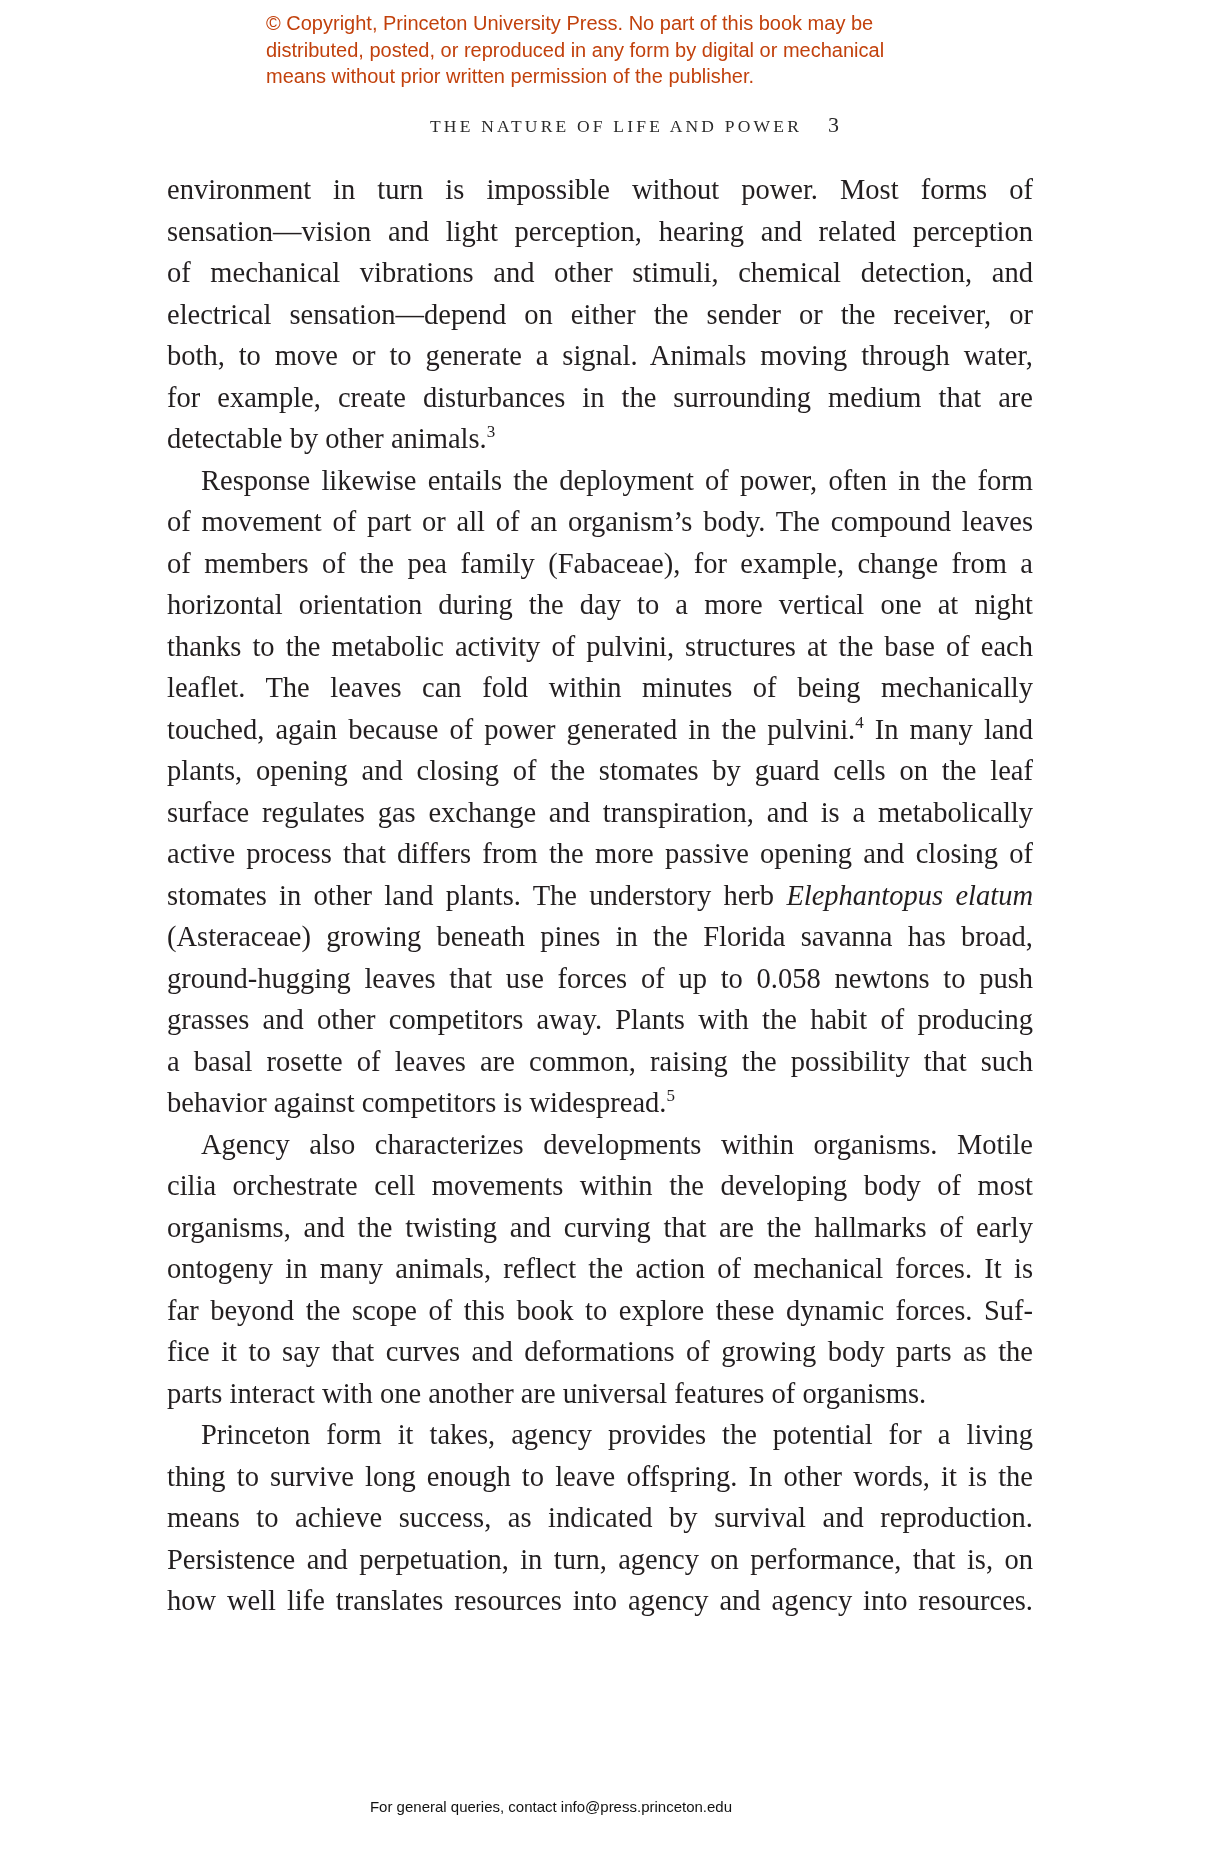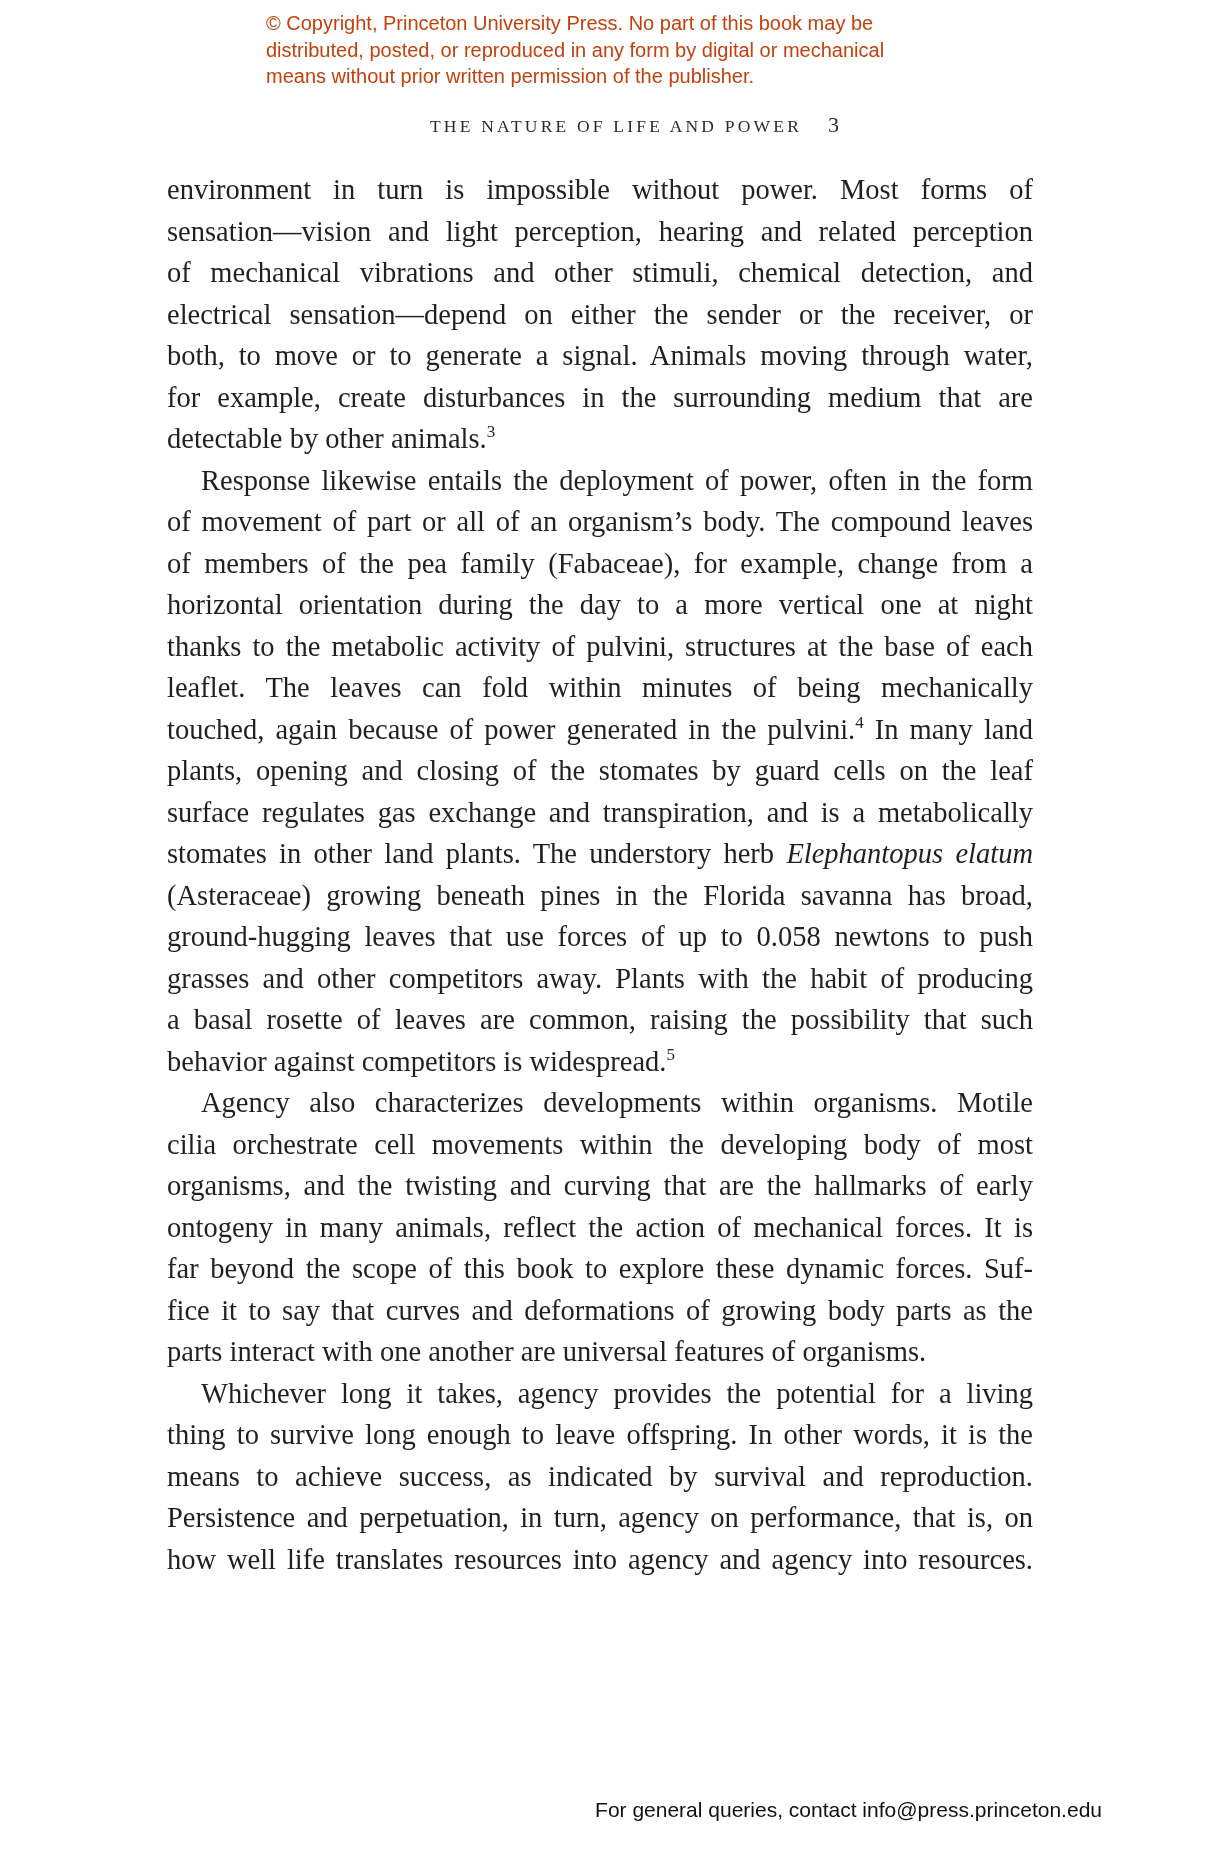--- a/index.html
+++ b/index.html
@@ -21,22 +21,22 @@
     position:absolute; left:167px; top:169px; width:866px;
     font-family:"Liberation Serif", serif; font-size:28.5px; line-height:41.5px;
     color:#231f20;
   }
   .line { display:block; white-space:nowrap; text-align:justify; text-align-last:justify; height:41.5px; overflow:visible; }
   .line.last { text-align-last:left; }
   .line.indent { padding-left:34px; }
   sup { font-size:17px; line-height:0; vertical-align:11px; }
   i { font-style:italic; }
   .footer {
-    position:absolute; left:0; top:1798px; width:1102px; text-align:right;
-    font-family:"Liberation Sans", sans-serif; font-size:21px; color:#111;
+    position:absolute; left:0; top:1798px; width:1102px; text-align:center;
+    font-family:"Liberation Sans", sans-serif; font-size:15px; color:#111;
   }
 </style>
 </head>
 <body>
 
 <div class="copyright">
   <div>© Copyright, Princeton University Press. No part of this book may be</div>
   <div>distributed, posted, or reproduced in any form by digital or mechanical</div>
   <div>means without prior written permission of the publisher.</div>
 </div>
@@ -60,40 +60,41 @@
   <div>
     <span class="line indent">Response likewise entails the deployment of power, often in the form</span>
     <span class="line">of movement of part or all of an organism’s body. The compound leaves</span>
     <span class="line">of members of the pea family (Fabaceae), for example, change from a</span>
     <span class="line">horizontal orientation during the day to a more vertical one at night</span>
     <span class="line">thanks to the metabolic activity of pulvini, structures at the base of each</span>
     <span class="line">leaflet. The leaves can fold within minutes of being mechanically</span>
     <span class="line"><span>touched, again because of power generated in the pulvini.</span><sup>4</sup><span> In many land</span></span>
     <span class="line">plants, opening and closing of the stomates by guard cells on the leaf</span>
     <span class="line">surface regulates gas exchange and transpiration, and is a metabolically</span>
+    <span class="line">active process that differs from the more passive opening and closing of</span>
     <span class="line"><span>stomates in other land plants. The understory herb </span><i>Elephantopus elatum</i></span>
     <span class="line">(Asteraceae) growing beneath pines in the Florida savanna has broad,</span>
     <span class="line">ground-hugging leaves that use forces of up to 0.058 newtons to push</span>
     <span class="line">grasses and other competitors away. Plants with the habit of producing</span>
     <span class="line">a basal rosette of leaves are common, raising the possibility that such</span>
     <span class="line last"><span>behavior against competitors is widespread.</span><sup>5</sup></span>
   </div>
 
   <div>
     <span class="line indent">Agency also characterizes developments within organisms. Motile</span>
     <span class="line">cilia orchestrate cell movements within the developing body of most</span>
     <span class="line">organisms, and the twisting and curving that are the hallmarks of early</span>
     <span class="line">ontogeny in many animals, reflect the action of mechanical forces. It is</span>
     <span class="line">far beyond the scope of this book to explore these dynamic forces. Suf-</span>
     <span class="line">fice it to say that curves and deformations of growing body parts as the</span>
     <span class="line last">parts interact with one another are universal features of organisms.</span>
   </div>
 
   <div>
-    <span class="line indent">Whichever long it takes, agency provides the potential for a living</span>
+    <span class="line indent">Princeton form it takes, agency provides the potential for a living</span>
     <span class="line">thing to survive long enough to leave offspring. In other words, it is the</span>
     <span class="line">means to achieve success, as indicated by survival and reproduction.</span>
     <span class="line">Persistence and perpetuation, in turn, agency on performance, that is, on</span>
     <span class="line">how well life translates resources into agency and agency into resources.</span>
   </div>
 </div>
 
 <div class="footer">
   <span>For general queries, contact info@press.princeton.edu</span>
 </div>

